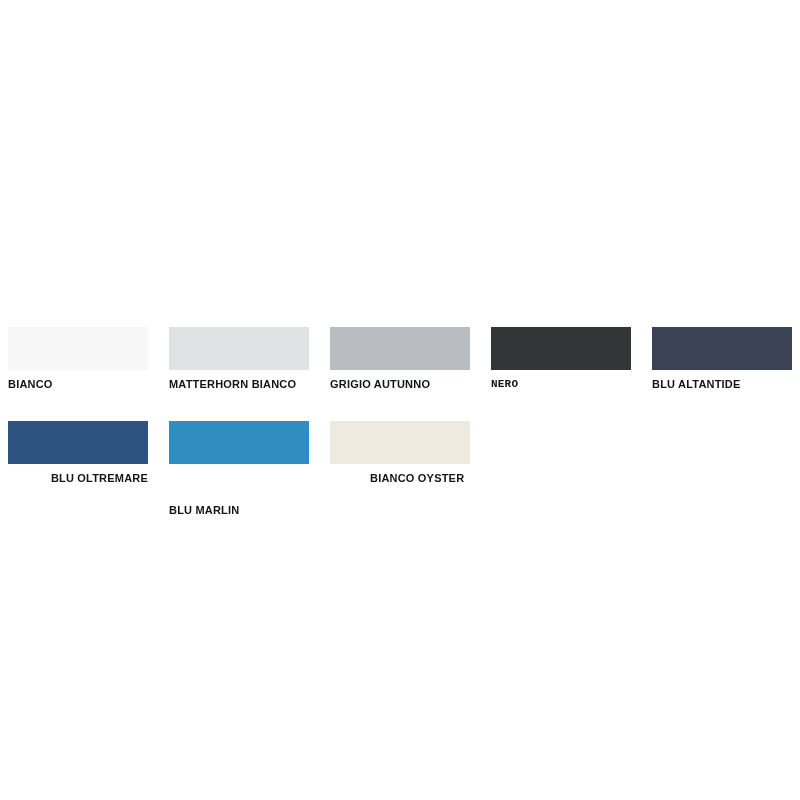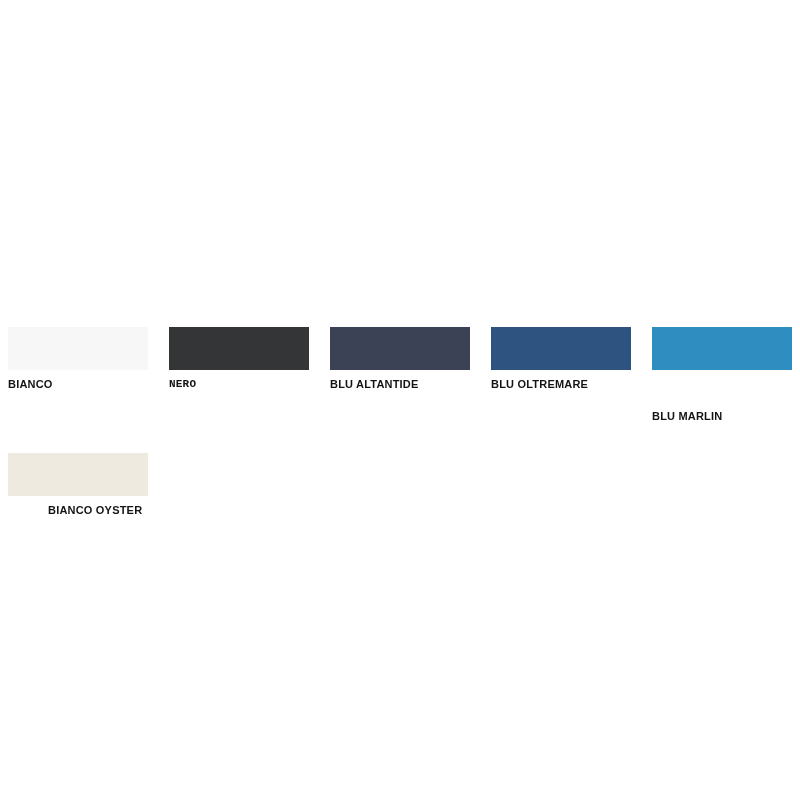--- a/index.html
+++ b/index.html
@@ -68,30 +68,38 @@
 <body>
 
 <div id="palette-sheet" style="background: rgb(255, 255, 255);">
   <div id="swatch-grid">
 
   <div class="swatch-cell">
         <div class="swatch-chip" style="background-color: rgb(247, 247, 247);"></div>
         <div class="swatch-label" style="color: rgb(20, 20, 20);">BIANCO</div>
       </div>
       <div class="swatch-cell">
+        <div class="swatch-chip" style="background-color: rgb(224, 226, 228);"></div>
+        <div class="swatch-label" style="color: rgb(20, 20, 20);">MATTERHORN BIANCO</div>
+      </div>
+      <div class="swatch-cell">
+        <div class="swatch-chip" style="background-color: rgb(185, 188, 192);"></div>
+        <div class="swatch-label" style="color: rgb(20, 20, 20);">GRIGIO AUTUNNO</div>
+      </div>
+      <div class="swatch-cell">
         <div class="swatch-chip" style="background-color: rgb(51, 53, 54);"></div>
         <div class="swatch-label" style="color: rgb(20, 20, 20); font-family: Liberation Mono, monospace;">NERO</div>
       </div>
       <div class="swatch-cell">
         <div class="swatch-chip" style="background-color: rgb(59, 66, 86);"></div>
         <div class="swatch-label" style="color: rgb(20, 20, 20);">BLU ALTANTIDE</div>
       </div>
       <div class="swatch-cell">
         <div class="swatch-chip" style="background-color: rgb(47, 83, 128);"></div>
-        <div class="swatch-label" style="color: rgb(20, 20, 20);">BLU OLTREMARE</div>
+        <div class="swatch-label" style="color: rgb(20, 20, 20); text-align: right;">BLU OLTREMARE</div>
       </div>
       <div class="swatch-cell">
         <div class="swatch-chip" style="background-color: rgb(47, 142, 191);"></div>
         <div class="swatch-label" style="color: rgb(20, 20, 20); margin-top: 40px;">BLU MARLIN</div>
       </div>
       <div class="swatch-cell">
         <div class="swatch-chip" style="background-color: rgb(239, 234, 224);"></div>
         <div class="swatch-label" style="color: rgb(20, 20, 20); padding-left: 40px;">BIANCO OYSTER</div>
       </div>
       <div class="swatch-cell is-empty">

